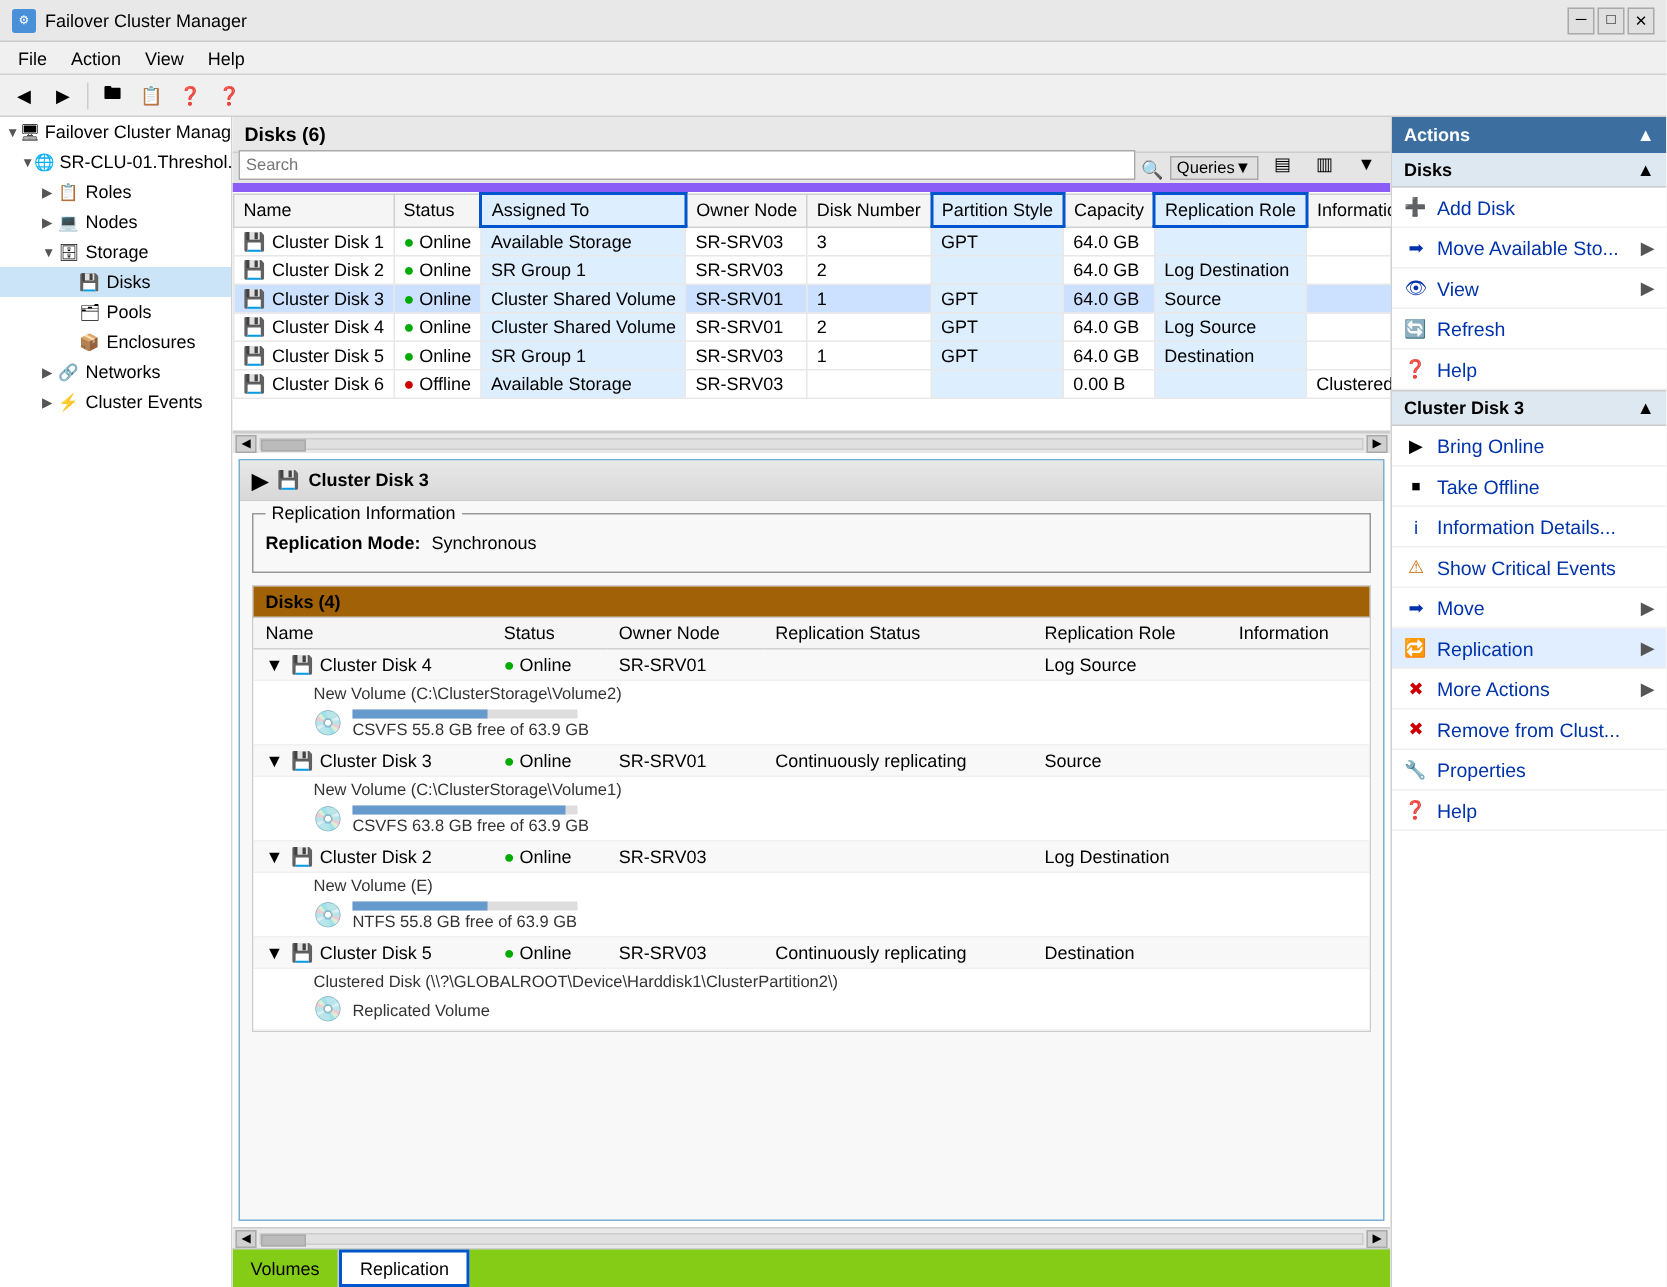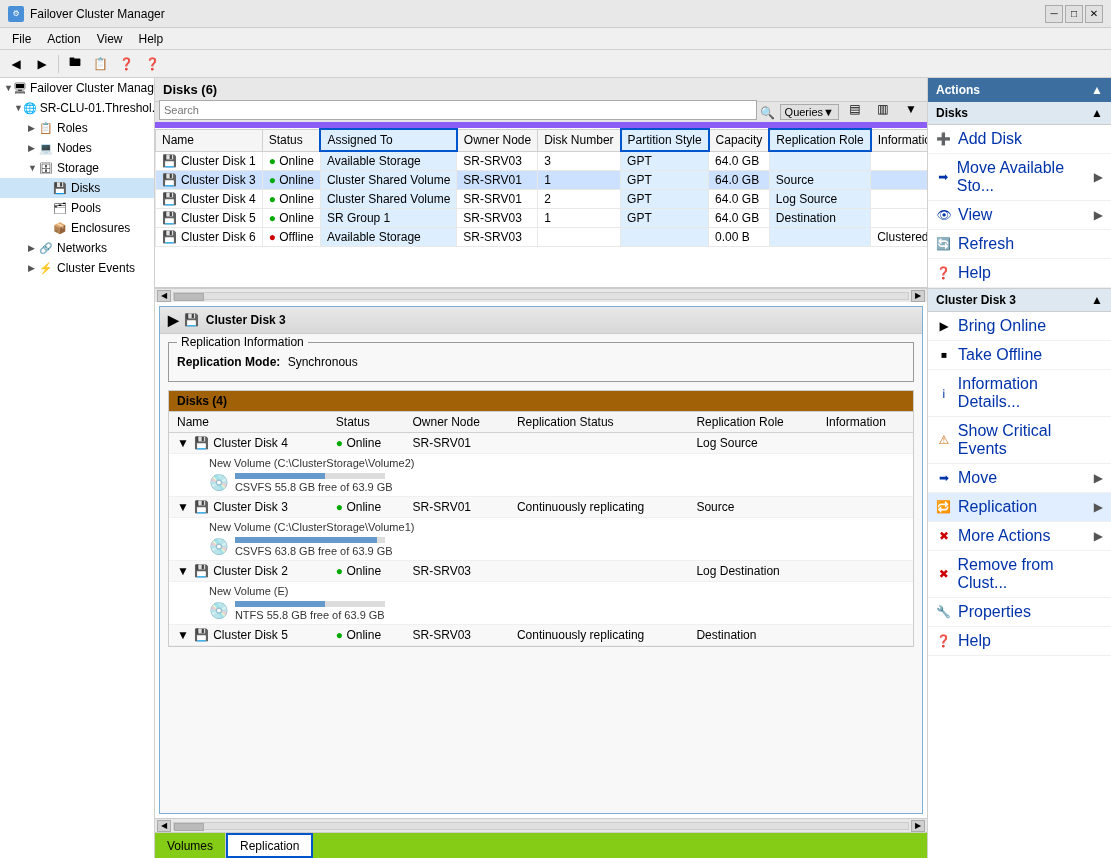--- a/index.html
+++ b/index.html
@@ -236,21 +236,21 @@
     }
     .actions-header .collapse-icon { color: white; cursor: pointer; }
     .action-item {
       display: flex;
       align-items: center;
       padding: 5px 8px;
       cursor: pointer;
       border-bottom: 1px solid #f0f0f0;
     }
     .action-icon { width: 16px; height: 16px; margin-right: 6px; display: flex; align-items: center; justify-content: center; font-size: 12px; }
-    .action-label { font-size: 16px; color: #0033aa; }
+    .action-label { font-size: 13px; color: #0033aa; }
     .action-submenu { display: flex; align-items: center; margin-left: auto; color: #555; }
 
     
     .bottom-scroll-area {
       height: 14px;
       background: #e8e8e8;
       border-top: 1px solid #ccc;
       display: flex;
       align-items: center;
       padding: 0 2px;
@@ -386,20 +386,35 @@
       <span style="color:#00aa00;">●</span> Online
     </td>
     <td style="background:#ddeeff;">Available Storage</td>
     <td>SR-SRV03</td>
     <td>3</td>
     <td style="background:#ddeeff;">GPT</td>
     <td>64.0 GB</td>
     <td style="background:#ddeeff;"></td>
     <td></td>
   </tr>
+            <tr>
+    <td>
+      <span style="margin-right:4px;">💾</span>Cluster Disk 2
+    </td>
+    <td>
+      <span style="color:#00aa00;">●</span> Online
+    </td>
+    <td style="background:#ddeeff;">SR Group 1</td>
+    <td>SR-SRV03</td>
+    <td>2</td>
+    <td style="background:#ddeeff;"></td>
+    <td>64.0 GB</td>
+    <td style="background:#ddeeff;">Log Destination</td>
+    <td></td>
+  </tr>
             <tr class="selected">
     <td>
       <span style="margin-right:4px;">💾</span>Cluster Disk 3
     </td>
     <td>
       <span style="color:#00aa00;">●</span> Online
     </td>
     <td style="background:#ddeeff;">Cluster Shared Volume</td>
     <td>SR-SRV01</td>
     <td>1</td>
@@ -591,20 +606,32 @@
       <span style="margin-right:4px;">💾</span>Cluster Disk 5
     </td>
     <td>
       <span style="color:#00aa00;">●</span> Online
     </td>
     <td>SR-SRV03</td>
     <td>Continuously replicating</td>
     <td>Destination</td>
     <td></td>
   </tr>
+              <tr style="background: white;">
+        <td colspan="6" style="padding-left: 40px;">
+          <div style="font-size:11px; color:#333;">Clustered Disk (\\?\GLOBALROOT\Device\Harddisk1\ClusterPartition2\)</div>
+          <div style="display:flex; align-items:center; gap:6px; margin-top:2px;">
+            <span style="font-size:16px;">💿</span>
+            <div>
+
+              <div class="volume-info">Replicated Volume</div>
+            </div>
+          </div>
+        </td>
+      </tr>
             </tbody>
         </table>
       </div>
     </div>
 
     <div style="display: flex; flex-direction: column; flex-shrink: 0;">
       <div class="bottom-scroll-area">
         <span class="scroll-arrow">◀</span>
         <div class="scroll-track">
           <div class="scroll-thumb"></div>

